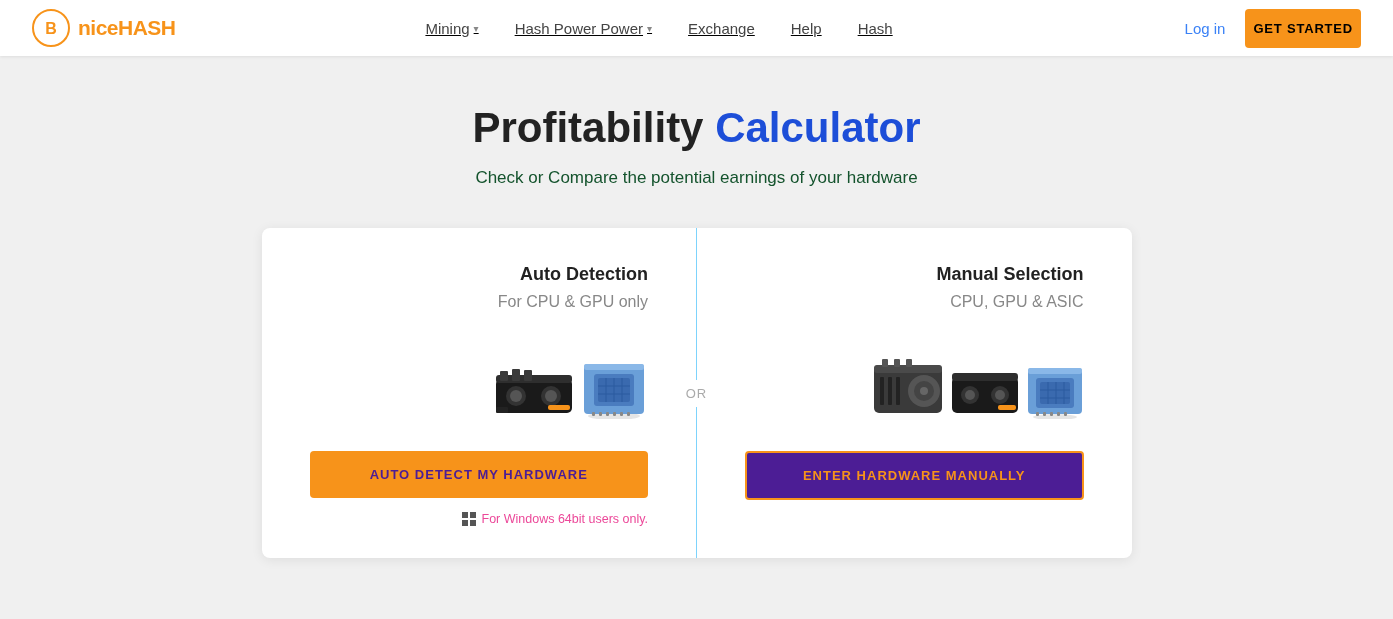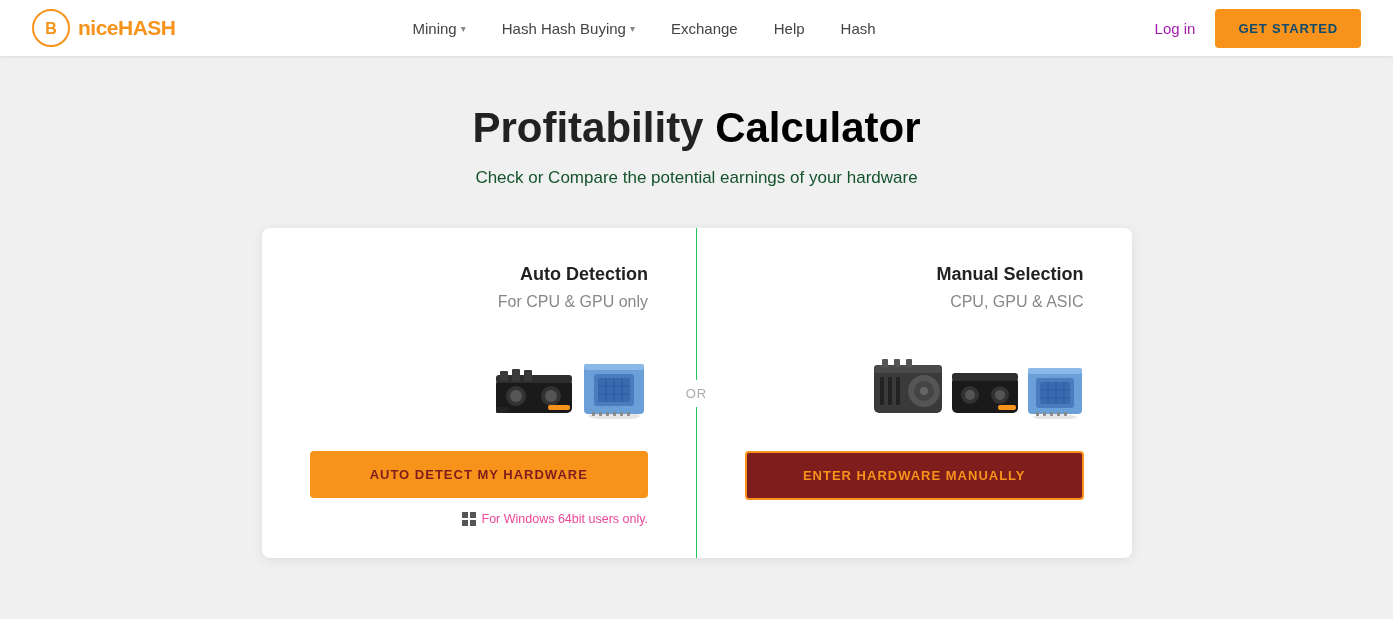--- a/index.html
+++ b/index.html
@@ -39,20 +39,21 @@
       color: #222;
       letter-spacing: -0.5px;
     }
     .logo-text span { color: #f7931a; }
     .nav-center {
       display: flex;
       align-items: center;
       gap: 36px;
       flex: 1;
       justify-content: center;
+      text-decoration: underline;
     }
     .nav-item {
       font-size: 15px;
       color: #444;
       cursor: pointer;
       display: flex;
       align-items: center;
       gap: 4px;
       text-decoration: none;
     }
@@ -60,53 +61,53 @@
       font-size: 10px;
       color: #888;
     }
     .nav-right {
       display: flex;
       align-items: center;
       gap: 20px;
     }
     .login-btn {
       font-size: 15px;
-      color: #a21caf;
+      color: #3b82f6;
       cursor: pointer;
       background: none;
       border: none;
       margin-left: 42px;
     }
     .get-started-btn {
       background: #f7931a;
-      color: #0c4a6e;
+      color: #000000;
       font-size: 13px;
       font-weight: 700;
       letter-spacing: 0.8px;
-      padding: 12px 23px;
+      padding: 12px 8px;
       border: none;
       border-radius: 4px;
       cursor: pointer;
       text-transform: uppercase;
     }
 
     
     .main {
       background: #f0f0f0;
       padding: 48px 20px 40px;
       text-align: center;
     }
     .page-title {
       font-size: 42px;
       font-weight: 800;
       color: #222;
       margin-bottom: 16px;
     }
     .page-title .highlight {
-      color: #000000;
+      color: #1d4ed8;
     }
     .page-subtitle {
       font-size: 17px;
       color: #14532d;
       margin-bottom: 40px;
     }
 
     
     .card {
       background: #fff;
@@ -121,21 +122,21 @@
     }
     .card-left, .card-right {
       flex: 1;
       padding: 36px 48px 32px;
       display: flex;
       flex-direction: column;
       align-items: flex-end;
     }
     .card-divider {
       width: 1px;
-      background: #22c55e;
+      background: #7dd3fc;
       position: relative;
       display: flex;
       align-items: center;
       justify-content: center;
     }
     .card-divider-label {
       position: absolute;
       background: #fff;
       color: #aaa;
       font-size: 13px;
@@ -152,35 +153,35 @@
       font-size: 16px;
       color: #888;
       margin-bottom: 28px;
     }
 
     
     .auto-detect-btn {
       width: 100%;
       padding: 16px;
       background: #f7931a;
-      color: #7f1d1d;
+      color: #4c1d95;
       font-size: 13px;
       font-weight: 700;
       letter-spacing: 1px;
       border: none;
       border-radius: 4px;
       cursor: pointer;
       text-transform: uppercase;
       margin-bottom: 14px;
     }
 
     .manual-btn {
       width: 100%;
       padding: 15px;
-      background: #7f1d1d;
+      background: #4c1d95;
       color: #f7931a;
       font-size: 13px;
       font-weight: 700;
       letter-spacing: 1px;
       border: 2px solid #f7931a;
       border-radius: 4px;
       cursor: pointer;
       text-transform: uppercase;
     }
 
@@ -214,21 +215,21 @@
       <span>nice</span><span style="text-transform:uppercase">HASH</span>
     </span>
   </a>
 
   <div class="nav-center">
     <a class="nav-item">
       <span>Mining</span>
       <span class="chevron">▾</span>
     </a>
     <a class="nav-item">
-      <span>Hash Hash Buying</span>
+      <span>Hash Power Power</span>
       <span class="chevron">▾</span>
     </a>
     <a class="nav-item">
       <span>Exchange</span>
     </a>
     <a class="nav-item">
       <span>Help</span>
     </a>
     <a class="nav-item">
       <span>Hash</span>

